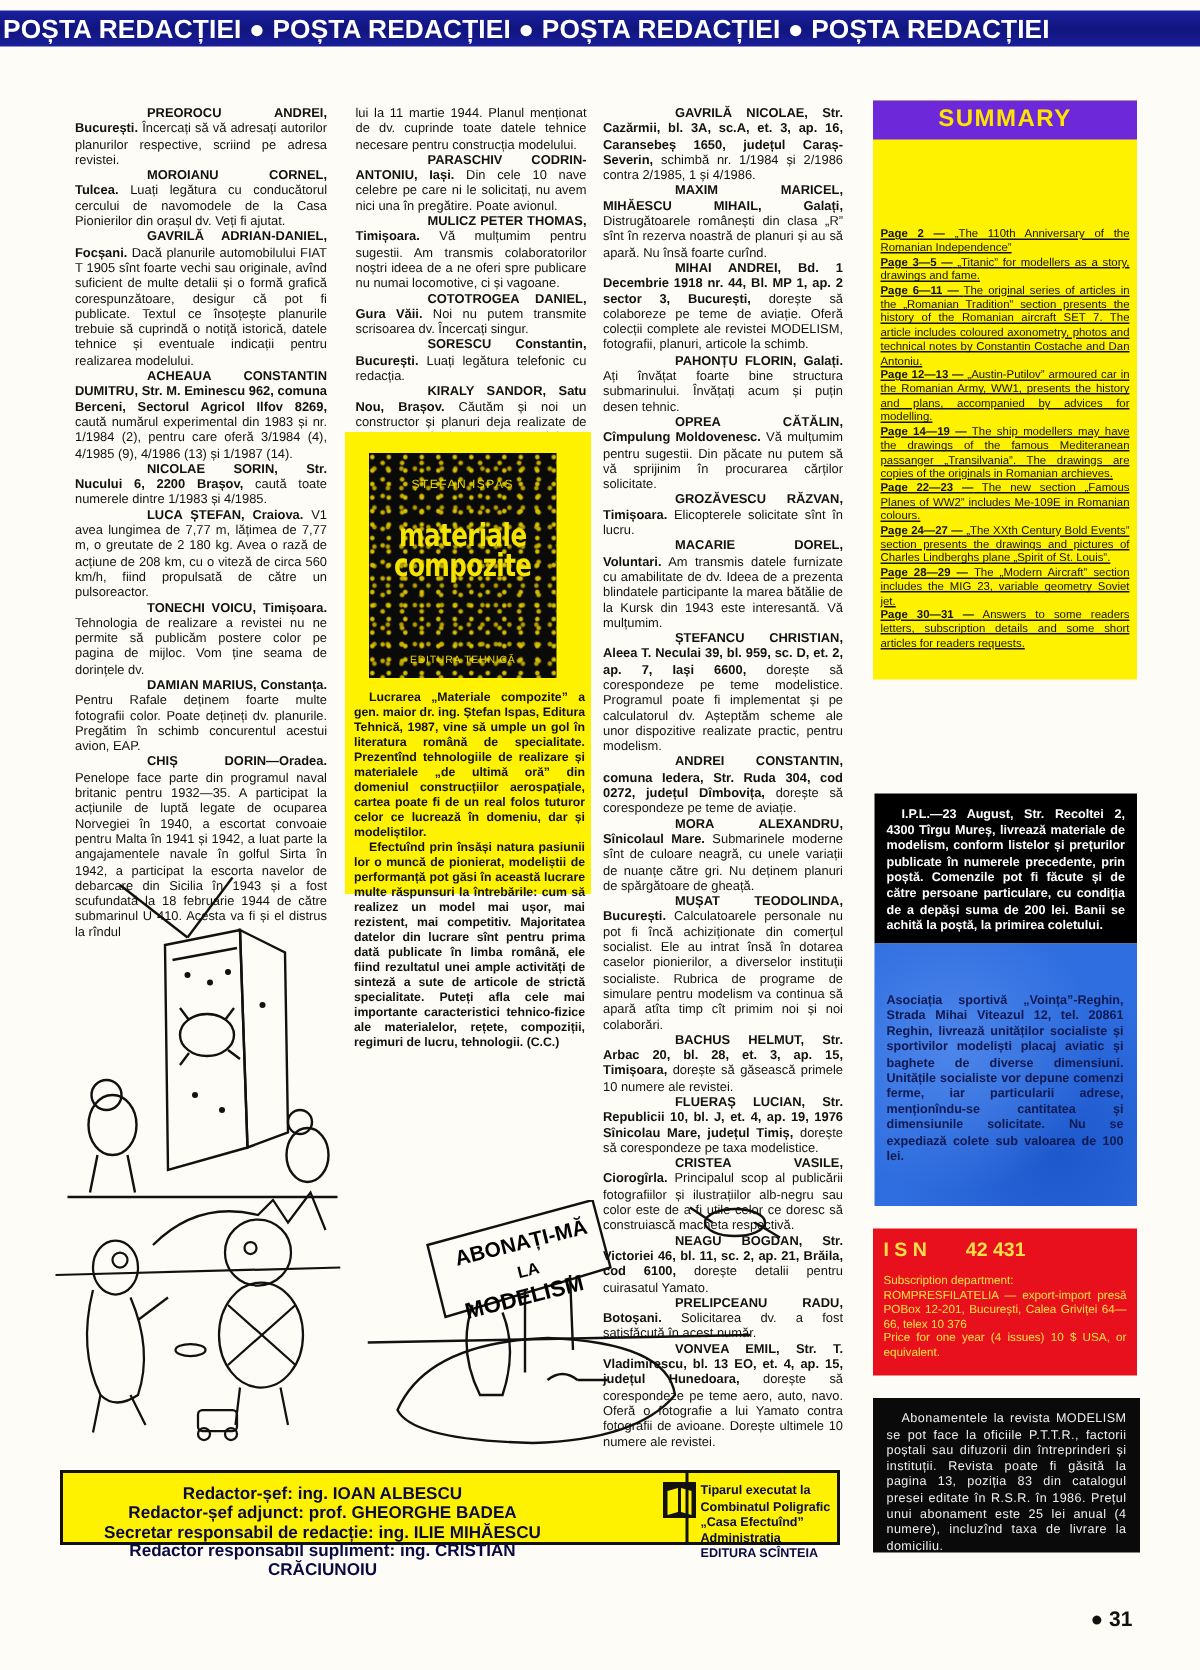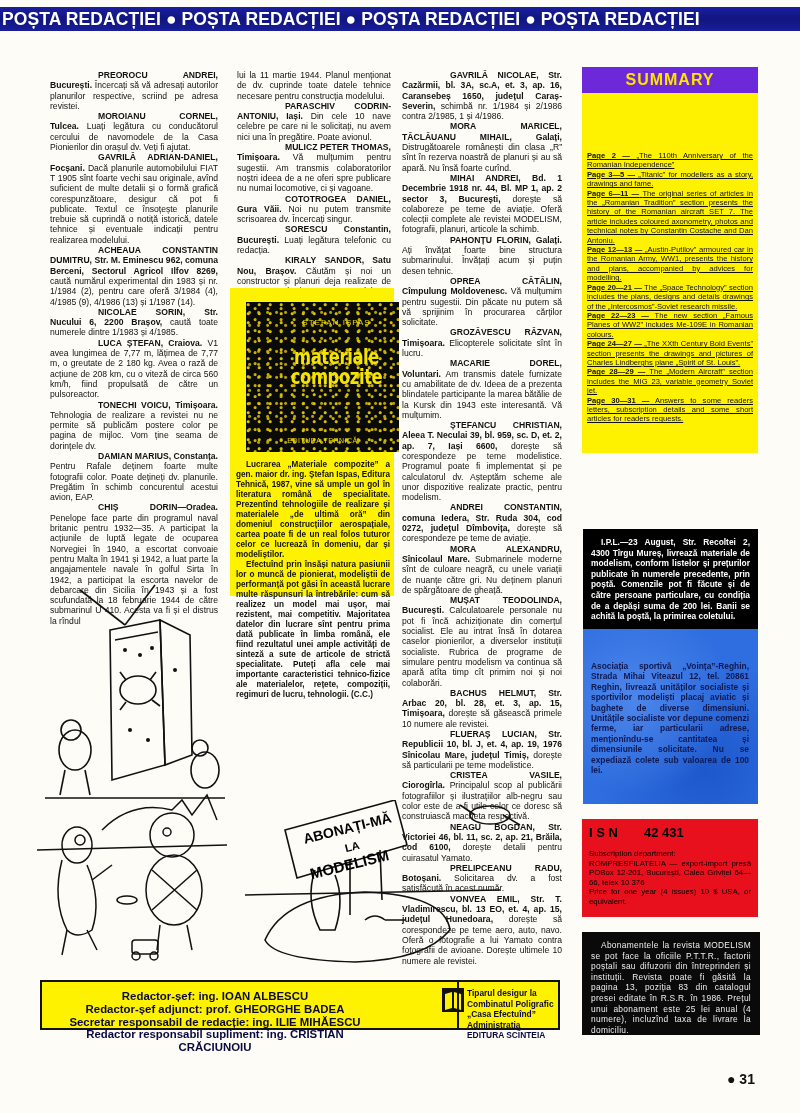--- a/index.html
+++ b/index.html
@@ -29,21 +29,21 @@
     background:#fff200;
   }
   .book-cover {
     position:absolute; left:16px; top:14px; width:125px; height:150px;
     background:#0a0a08;
     background-image:
       radial-gradient(circle at 20% 30%, #d8c000 1px, transparent 2px),
       radial-gradient(circle at 70% 60%, #c8b000 1px, transparent 2px),
       radial-gradient(circle at 40% 80%, #b8a000 1px, transparent 2px);
     background-size:11px 9px, 13px 11px, 9px 13px;
-    color:#f2e000; text-align:center;padding-left:28px;
+    color:#f2e000; text-align:center;
   }
   .book-author { font-size:8px; letter-spacing:1px; padding-top:16px; color:#e8d800; }
   .book-title { font-family:"DejaVu Sans", sans-serif; font-weight:bold; font-size:21px; line-height:20px;
                 margin-top:20px; transform:scaleX(0.78); color:#f5e400; letter-spacing:-0.5px; }
   .book-pub { position:absolute; bottom:8px; left:0; right:0; font-size:7px; letter-spacing:0.5px; color:#e8d800;}
   .book-text {
     position:absolute; left:6px; top:172px; width:154px;
     font-size:8.2px; line-height:10px; font-weight:bold; text-align:justify;
   }
   .book-text p { margin:0; text-indent:10px; }
@@ -74,21 +74,21 @@
     background-image:radial-gradient(circle at 30% 40%, #4d86ea 0, transparent 60%),
                      radial-gradient(circle at 70% 80%, #1d58cc 0, transparent 60%);
   }
   .vointa-text {
     position:absolute; left:8px; top:32px; width:158px;
     font-size:8.4px; line-height:10.4px; font-weight:bold; color:#101850;
     text-align:justify;
   }
   .isn {
     position:absolute; left:582px; top:819px; width:176px; height:98px;
-    background:#e8101c; color:#000000; padding:6px 7px; box-sizing:border-box;
+    background:#e8101c; color:#fde047; padding:6px 7px; box-sizing:border-box;
   }
   .isn-title { font-weight:bold; font-size:13px; letter-spacing:1px; }
   .isn-title span { margin-left:26px; letter-spacing:0; }
   .isn-body { font-size:7.8px; line-height:9.6px; margin-top:9px; font-weight:normal; text-align:justify;}
   .isn-body p { margin:0; }
 
   .abon {
     position:absolute; left:582px; top:932px; width:178px; height:103px;
     background:#0a0a0a; color:#eee; padding:8px 9px; box-sizing:border-box;
     font-size:8.4px; line-height:10.6px; text-align:justify; letter-spacing:0.3px;
@@ -137,32 +137,32 @@
     <p><span>lui la 11 martie 1944. Planul menționat de dv. cuprinde toate datele tehnice necesare pentru construcția modelului.</span></p>
     <p><b>PARASCHIV CODRIN-ANTONIU, Iași.</b> <span>Din cele 10 nave celebre pe care ni le solicitați, nu avem nici una în pregătire. Poate avionul.</span></p>
     <p><b>MULICZ PETER THOMAS, Timișoara.</b> <span>Vă mulțumim pentru sugestii. Am transmis colaboratorilor noștri ideea de a ne oferi spre publicare nu numai locomotive, ci și vagoane.</span></p>
     <p><b>COTOTROGEA DANIEL, Gura Văii.</b> <span>Noi nu putem transmite scrisoarea dv. Încercați singur.</span></p>
     <p><b>SORESCU Constantin, București.</b> <span>Luați legătura telefonic cu redacția.</span></p>
     <p><b>KIRALY SANDOR, Satu Nou, Brașov.</b> <span>Căutăm și noi un constructor și planuri deja realizate de motoare cu aburi pentru navomodele.</span></p>
     <p><b>PUZLAI MARIUS, Salonta.</b> <span>Nu sînteți singurul care solicită planurile avioanelor lui Vlaicu. Le vom publica.</span></p>
   </div>
 <div class="col" id="col3">
     <p><b>GAVRILĂ NICOLAE, Str. Cazărmii, bl. 3A, sc.A, et. 3, ap. 16, Caransebeș 1650, județul Caraș-Severin,</b> <span>schimbă nr. 1/1984 și 2/1986 contra 2/1985, 1 și 4/1986.</span></p>
-    <p><b>MORA MARICEL, TĂCLĂUANU MIHAIL, Galați,</b> <span>Distrugătoarele românești din clasa „R” sînt în rezerva noastră de planuri și au să apară. Nu însă foarte curînd.</span></p>
+    <p><b>MAXIM MARICEL, MIHĂESCU MIHAIL, Galați,</b> <span>Distrugătoarele românești din clasa „R” sînt în rezerva noastră de planuri și au să apară. Nu însă foarte curînd.</span></p>
     <p><b>MIHAI ANDREI, Bd. 1 Decembrie 1918 nr. 44, Bl. MP 1, ap. 2 sector 3, București,</b> <span>dorește să colaboreze pe teme de aviație. Oferă colecții complete ale revistei MODELISM, fotografii, planuri, articole la schimb.</span></p>
     <p><b>PAHONȚU FLORIN, Galați.</b> <span>Ați învățat foarte bine structura submarinului. Învățați acum și puțin desen tehnic.</span></p>
     <p><b>OPREA CĂTĂLIN, Cîmpulung Moldovenesc.</b> <span>Vă mulțumim pentru sugestii. Din păcate nu putem să vă sprijinim în procurarea cărților solicitate.</span></p>
     <p><b>GROZĂVESCU RĂZVAN, Timișoara.</b> <span>Elicopterele solicitate sînt în lucru.</span></p>
     <p><b>MACARIE DOREL, Voluntari.</b> <span>Am transmis datele furnizate cu amabilitate de dv. Ideea de a prezenta blindatele participante la marea bătălie de la Kursk din 1943 este interesantă. Vă mulțumim.</span></p>
     <p><b>ȘTEFANCU CHRISTIAN, Aleea T. Neculai 39, bl. 959, sc. D, et. 2, ap. 7, Iași 6600,</b> <span>dorește să corespondeze pe teme modelistice. Programul poate fi implementat și pe calculatorul dv. Așteptăm scheme ale unor dispozitive realizate practic, pentru modelism.</span></p>
     <p><b>ANDREI CONSTANTIN, comuna Iedera, Str. Ruda 304, cod 0272, județul Dîmbovița,</b> <span>dorește să corespondeze pe teme de aviație.</span></p>
     <p><b>MORA ALEXANDRU, Sînicolaul Mare.</b> <span>Submarinele moderne sînt de culoare neagră, cu unele variații de nuanțe către gri. Nu deținem planuri de spărgătoare de gheață.</span></p>
     <p><b>MUȘAT TEODOLINDA, București.</b> <span>Calculatoarele personale nu pot fi încă achiziționate din comerțul socialist. Ele au intrat însă în dotarea caselor pionierilor, a diverselor instituții socialiste. Rubrica de programe de simulare pentru modelism va continua să apară atîta timp cît primim noi și noi colaborări.</span></p>
     <p><b>BACHUS HELMUT, Str. Arbac 20, bl. 28, et. 3, ap. 15, Timișoara,</b> <span>dorește să găsească primele 10 numere ale revistei.</span></p>
-    <p><b>FLUERAȘ LUCIAN, Str. Republicii 10, bl. J, et. 4, ap. 19, 1976 Sînicolau Mare, județul Timiș,</b> <span>dorește să particularii pe teme modelistice.</span></p>
+    <p><b>FLUERAȘ LUCIAN, Str. Republicii 10, bl. J, et. 4, ap. 19, 1976 Sînicolau Mare, județul Timiș,</b> <span>dorește să corespondeze pe taxa modelistice.</span></p>
     <p><b>CRISTEA VASILE, Ciorogîrla.</b> <span>Principalul scop al publicării fotografiilor și ilustrațiilor alb-negru sau color este de a fi utile celor ce doresc să construiască macheta respectivă.</span></p>
     <p><b>NEAGU BOGDAN, Str. Victoriei 46, bl. 11, sc. 2, ap. 21, Brăila, cod 6100,</b> <span>dorește detalii pentru cuirasatul Yamato.</span></p>
     <p><b>PRELIPCEANU RADU, Botoșani.</b> <span>Solicitarea dv. a fost satisfăcută în acest număr.</span></p>
     <p><b>VONVEA EMIL, Str. T. Vladimirescu, bl. 13 EO, et. 4, ap. 15, județul Hunedoara,</b> <span>dorește să corespondeze pe teme aero, auto, navo. Oferă o fotografie a lui Yamato contra fotografii de avioane. Dorește ultimele 10 numere ale revistei.</span></p>
   </div>
 
 <svg class="illus" style="left:40px;top:580px" width="190" height="230" viewBox="0 0 190 230">
   <g fill="none" stroke="#111" stroke-width="1.6">
     <line x1="40" y1="10" x2="85" y2="45"></line>
     <line x1="85" y1="45" x2="115" y2="5"></line>
@@ -244,21 +244,21 @@
   <text x="58" y="70" font-family="Liberation Sans, sans-serif" font-size="15" font-weight="bold" transform="rotate(-14 100 40)">MODELISM</text>
 </svg>
 
 <div class="summary">
   <div class="summary-title">SUMMARY</div>
   <div class="summary-body" id="summary-body">
       <p><b>Page 2 —</b> <span>„The 110th Anniversary of the Romanian Independence”</span></p>
       <p><b>Page 3—5 —</b> <span>„Titanic” for modellers as a story, drawings and fame.</span></p>
       <p><b>Page 6—11 —</b> <span>The original series of articles in the „Romanian Tradition” section presents the history of the Romanian aircraft SET 7. The article includes coloured axonometry, photos and technical notes by Constantin Costache and Dan Antoniu.</span></p>
       <p><b>Page 12—13 —</b> <span>„Austin-Putilov” armoured car in the Romanian Army, WW1, presents the history and plans, accompanied by advices for modelling.</span></p>
-      <p><b>Page 20—21 —</b> <span>The „Space Technology” section includes the plans, designs and details drawings of the „Intercosmos”-Soviet research missile.</span></p>
+      <p><b>Page 14—19 —</b> <span>The ship modellers may have the drawings of the famous Mediteranean passanger „Transilvania”. The drawings are copies of the originals in Romanian archieves.</span></p>
       <p><b>Page 22—23 —</b> <span>The new section „Famous Planes of WW2” includes Me-109E in Romanian colours.</span></p>
       <p><b>Page 24—27 —</b> <span>„The XXth Century Bold Events” section presents the drawings and pictures of Charles Lindberghs plane „Spirit of St. Louis”.</span></p>
       <p><b>Page 28—29 —</b> <span>The „Modern Aircraft” section includes the MIG 23, variable geometry Soviet jet.</span></p>
       <p><b>Page 30—31 —</b> <span>Answers to some readers letters, subscription details and some short articles for readers requests.</span></p>
     </div>
 </div>
 
 <div class="ipl">
   <p>I.P.L.—23 August, Str. Recoltei 2, 4300 Tîrgu Mureș, livrează materiale de modelism, conform listelor și prețurilor publicate în numerele precedente, prin poștă. Comenzile pot fi făcute și de către persoane particulare, cu condiția de a depăși suma de 200 lei. Banii se achită la poștă, la primirea coletului.</p>
 </div>
@@ -289,21 +289,21 @@
     <div>Secretar responsabil de redacție: ing. ILIE MIHĂESCU</div>
     <div>Redactor responsabil supliment: ing. CRISTIAN CRĂCIUNOIU</div>
   </div>
   <svg class="book-icon" viewBox="0 0 22 24">
     <rect x="0" y="0" width="22" height="24" fill="#111"></rect>
     <path d="M3 6 L10 4 L10 20 L3 22 Z" fill="#fff200"></path>
     <path d="M12 4 L19 6 L19 22 L12 20 Z" fill="#fff200"></path>
   </svg>
   <div class="credits-div"></div>
   <div class="credits-right">
-    <div>Tiparul desigur la</div>
+    <div>Tiparul executat la</div>
     <div>Combinatul Poligrafic</div>
     <div>„Casa Efectuînd”</div>
     <div>Administrația</div>
     <div>EDITURA SCÎNTEIA</div>
   </div>
 </div>
 
 <div class="page-num">● 31</div>
 
 </body></html>

